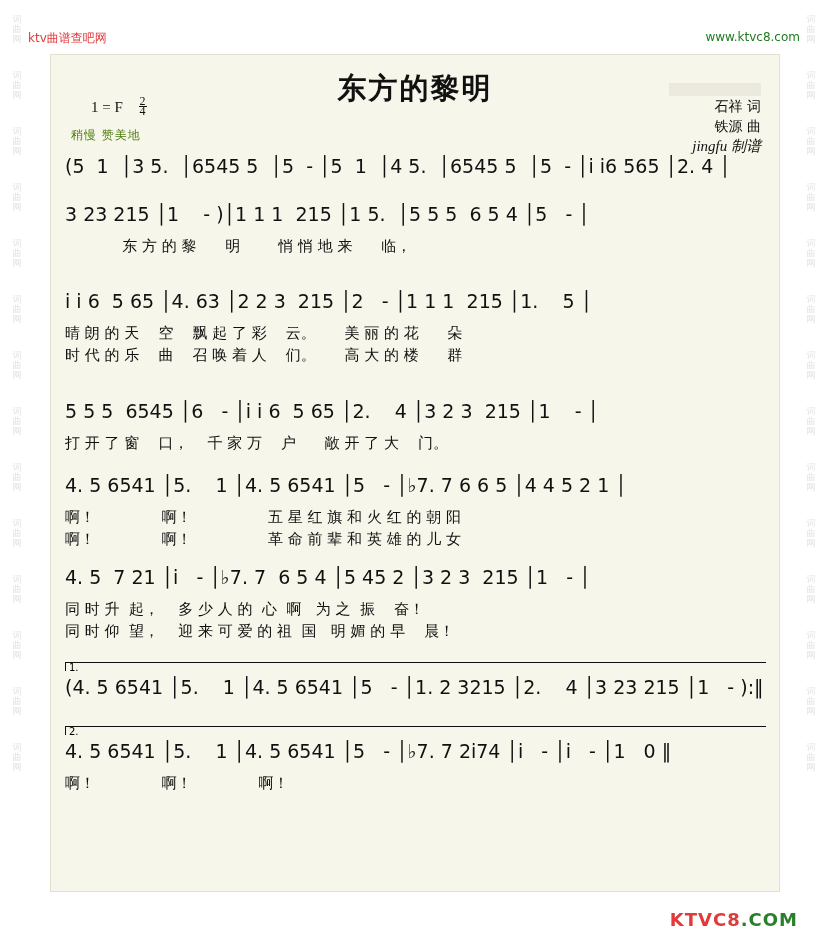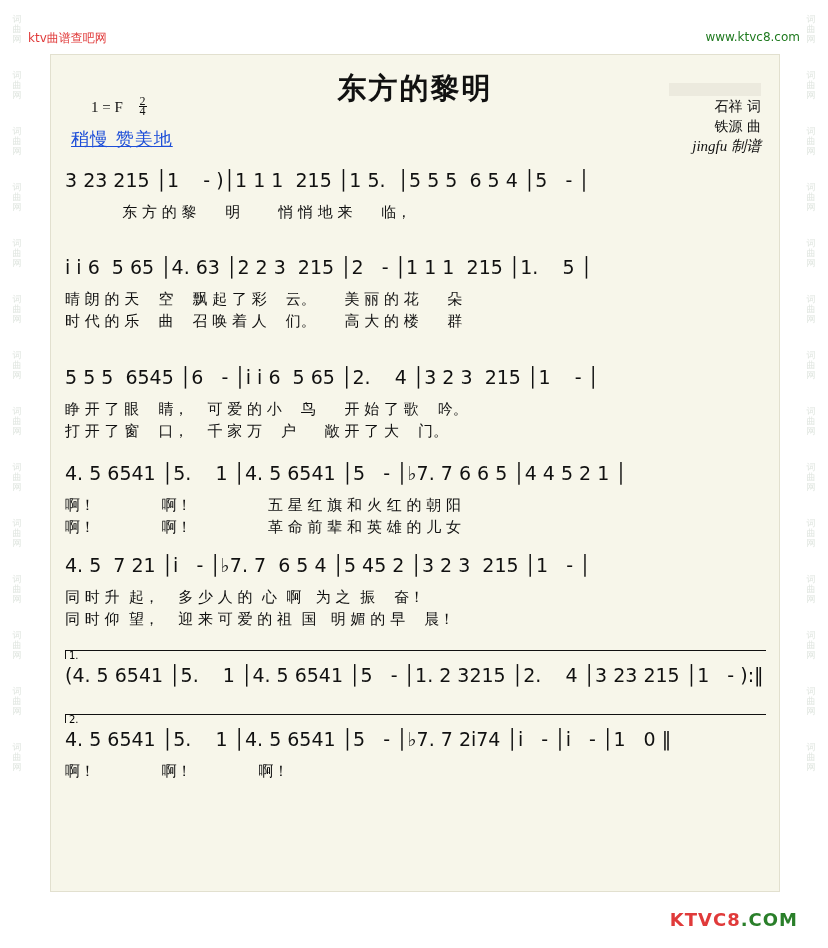--- a/index.html
+++ b/index.html
@@ -61,23 +61,22 @@
   .credit-arr{font-family:"Liberation Serif", serif;font-style:italic;font-size:15px;}
 
   .meter{
     position:absolute;left:40px;top:42px;
     font-size:15px;font-family:"Liberation Serif", serif;color:#111;
   }
   .meter .frac{display:inline-block;text-align:center;vertical-align:-3px;margin-left:12px;line-height:9px;font-size:12px;}
   .meter .frac .num{display:block;border-bottom:1px solid #111;padding:0 1px;}
   .tempo{
     position:absolute;left:20px;top:72px;
-    font-size:18px;color:#1d4ed8;font-family:"DejaVu Sans", sans-serif;
+    font-size:12px;color:#4d7c0f;font-family:"DejaVu Sans", sans-serif;
     letter-spacing:1px;
-    text-decoration:underline;
   }
 
   .staff{position:absolute;left:14px;right:14px;}
   .notes{
     font-family:"DejaVu Sans", sans-serif;
     font-size:19px;color:#111;white-space:pre;
     letter-spacing:0px;
   }
   .lyric{
     font-family:"DejaVu Sans", sans-serif;
@@ -267,35 +266,37 @@
     <span>1 = F</span>
     <span class="frac">
       <span class="num">2</span>
       <span>4</span>
     </span>
   </div>
 
   <div class="tempo">稍慢 赞美地</div>
 
   <div class="staff" style="top:100px;">
+    <div class="srow">
+      <div class="nline"><span class="notes">(5  1  │3 5.  │6545 5  │5  - │5  1  │4 5.  │6545 5  │5  - │i i6 565 │2. 4 │</span></div>
+    </div>
 
     <div class="srow" style="margin-top:14px;">
       <div class="nline"><span class="notes">3 23 215 │1    - )│1 1 1  215 │1 5.  │5 5 5  6 5 4 │5   - │</span></div>
       <div class="lline"><span class="lyric">            东 方 的 黎      明        悄 悄 地 来      临，</span></div>
     </div>
 
     <div class="srow" style="margin-top:31px;">
       <div class="nline"><span class="notes">i i 6  5 65 │4. 63 │2 2 3  215 │2   - │1 1 1  215 │1.    5 │</span></div>
       <div class="lline"><span class="lyric">晴 朗 的 天    空    飘 起 了 彩    云。      美 丽 的 花      朵</span></div>
       <div class="lline2"><span class="lyric">时 代 的 乐    曲    召 唤 着 人    们。      高 大 的 楼      群</span></div>
     </div>
 
     <div class="srow" style="margin-top:32px;">
       <div class="nline"><span class="notes">5 5 5  6545 │6   - │i i 6  5 65 │2.    4 │3 2 3  215 │1    - │</span></div>
-      <div class="lline"><span class="lyric">睁 开 了 眼    睛，    可 爱 的 小    鸟      开 始 了 歌    吟。</span></div>
       <div class="lline2"><span class="lyric">打 开 了 窗    口，    千 家 万    户      敞 开 了 大    门。</span></div>
     </div>
 
     <div class="srow" style="margin-top:18px;">
       <div class="nline"><span class="notes">4. 5 6541 │5.    1 │4. 5 6541 │5   - │♭7. 7 6 6 5 │4 4 5 2 1 │</span></div>
       <div class="lline"><span class="lyric">啊！              啊！                五 星 红 旗 和 火 红 的 朝 阳</span></div>
       <div class="lline2"><span class="lyric">啊！              啊！                革 命 前 辈 和 英 雄 的 儿 女</span></div>
     </div>
 
     <div class="srow" style="margin-top:14px;">

